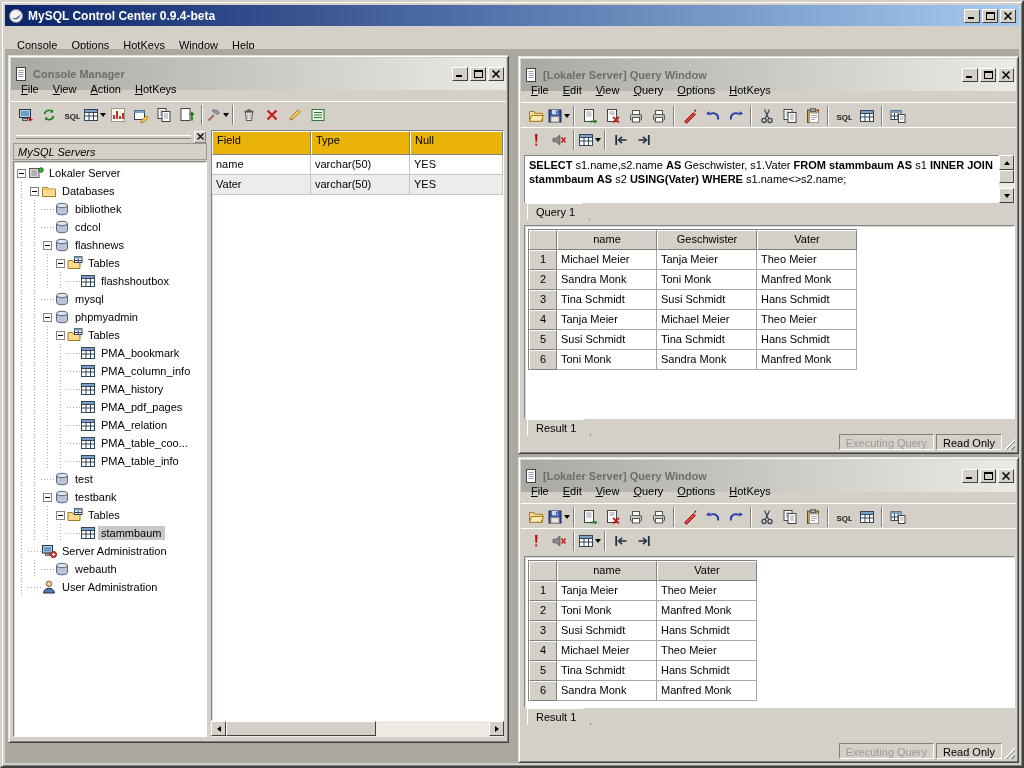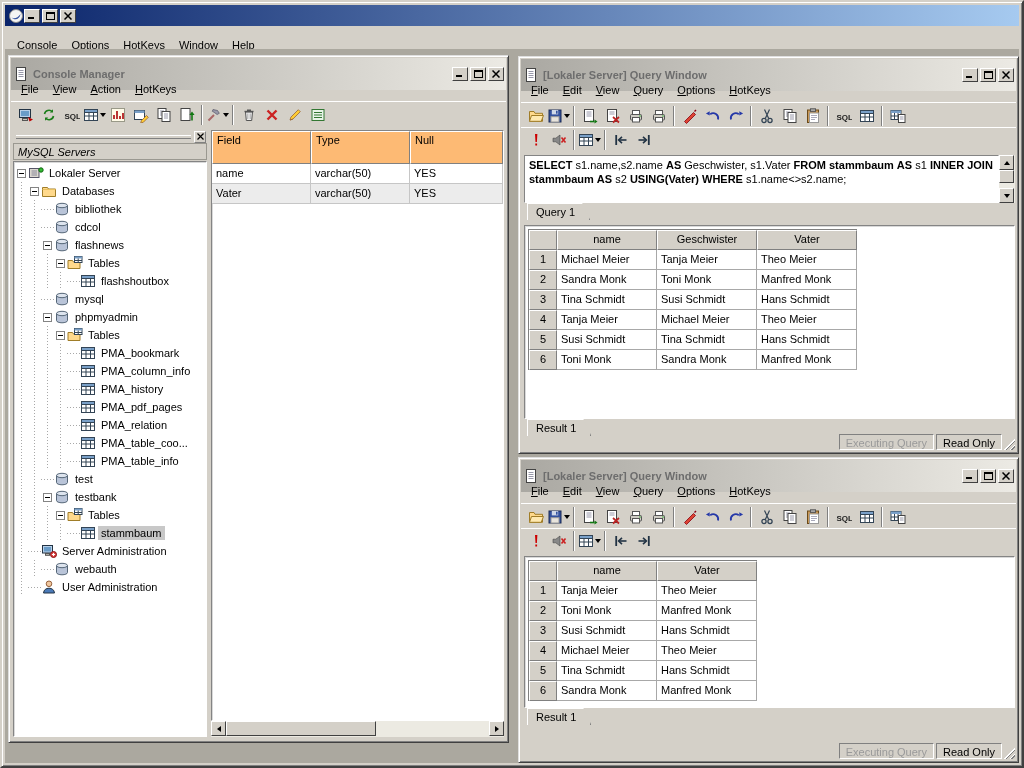--- a/index.html
+++ b/index.html
@@ -44,21 +44,21 @@
   .trow{height:18px;display:flex;align-items:center;white-space:nowrap;}
   .guide{width:13px;height:18px;flex:none;background:repeating-linear-gradient(to bottom,#a8a8a8 0 1px,transparent 1px 3px);background-size:1px 100%;background-repeat:no-repeat;background-position:6px 0;}
   .ecell{width:13px;height:18px;flex:none;display:flex;align-items:center;justify-content:center;}
   .stub{width:13px;height:18px;flex:none;background:repeating-linear-gradient(to right,#a8a8a8 0 1px,transparent 1px 3px);background-size:100% 1px;background-repeat:no-repeat;background-position:0 9px;}
   .ticn{width:18px;height:16px;flex:none;display:flex;align-items:center;}
   .tlabel{padding:1px 3px;}
   .tsel{background:#c8c8c8;}
 
   
   .frow{display:flex;}
-  .fhdr{height:33px;background:#fdba74;border:1px solid;border-color:#fff #808080 #808080 #fff;padding:2px 4px;overflow:hidden;}
+  .fhdr{height:24px;background:#eab308;border:1px solid;border-color:#fff #808080 #808080 #fff;padding:2px 4px;overflow:hidden;}
   .fcell{height:20px;padding:3px 4px;border-right:1px solid #c6c6c6;border-bottom:1px solid #c6c6c6;background:#fff;overflow:hidden;}
   .fstripe .fcell{background:#ececec;}
 
   
   .grid{display:grid;border-left:1px solid #808080;border-top:1px solid #808080;background:#fff;}
   .ghdr,.gcorner,.grn{background:#d4d0c8;border:1px solid;border-color:#fff #808080 #808080 #fff;height:20px;padding:2px 4px;text-align:center;overflow:hidden;}
   .gcell{background:#fff;border-right:1px solid #a8a8a8;border-bottom:1px solid #a8a8a8;height:20px;padding:3px 4px;overflow:hidden;}
 
   .tab{position:absolute;height:17px;background:#d4d0c8;border:1px solid #808080;border-top-color:#fff;border-left-color:#fff;border-bottom:none;padding:2px 14px 0 8px;clip-path:polygon(0 0,calc(100% - 8px) 0,100% 100%,0 100%);}
 
@@ -85,20 +85,21 @@
 
 <div class="app-frame">
 
   <div class="titlebar">
     <span class="tbi" id="app-icon">
         <svg width="16" height="16" viewBox="0 0 16 16">
           <circle cx="8" cy="8" r="6.5" fill="#f4f4f4" stroke="#888"></circle>
           <path d="M3.5 9.5c2.5 1.5 6.5.5 9-3.5-.5 5-5.5 7-9 3.5z" fill="#33519e"></path>
         </svg>
       </span>
+    <span class="ttext">MySQL Control Center 0.9.4-beta</span>
     <span class="wbtns" id="main-btns">
         <span class="wbtn">
           <span><svg width="9" height="9">
               <rect x="0" y="6" width="6" height="2" fill="#000"></rect>
             </svg></span>
         </span>
         <span class="wbtn">
           <span><svg width="9" height="9">
               <rect x="0.5" y="1.5" width="8" height="7" fill="none" stroke="#000"></rect>
               <rect x="0" y="1" width="9" height="2" fill="#000"></rect>

